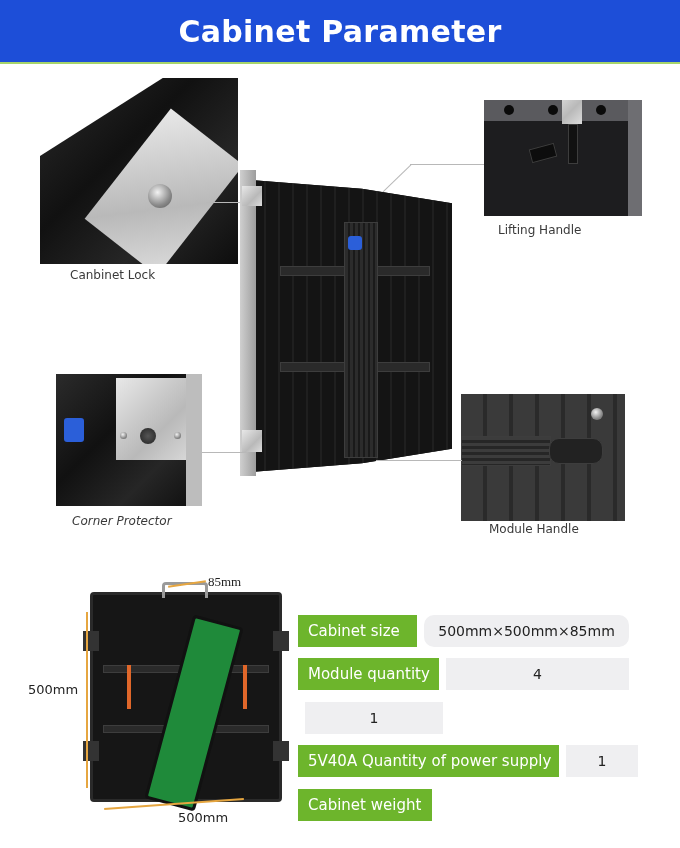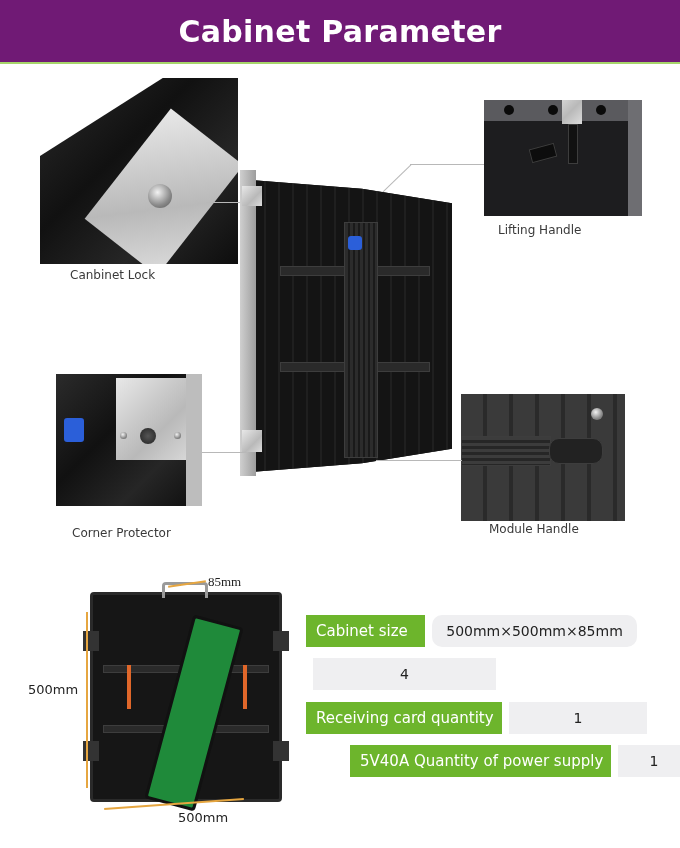--- a/index.html
+++ b/index.html
@@ -1,19 +1,19 @@
 <!DOCTYPE html>
 <html><head>
 <meta charset="utf-8">
 <style>
   * { box-sizing: border-box; margin: 0; padding: 0; }
   html, body { width: 680px; height: 848px; background: #ffffff; overflow: hidden; }
   body { position: relative; font-family: "DejaVu Sans", "Liberation Sans", sans-serif; color: #333; }
 
-  .header { position: absolute; left: 0; top: 0; width: 680px; height: 64px; background: #701a75;
+  .header { position: absolute; left: 0; top: 0; width: 680px; height: 64px; background: #1d4ed8;
             display: flex; align-items: center; justify-content: center; border-bottom: 2px solid #a6d46a; }
   .header-title { color: #ffffff; font-size: 30px; font-weight: bold; letter-spacing: 0.3px; }
 
   .photo { position: absolute; background: #1a1a1a; overflow: hidden; }
   .caption { position: absolute; font-size: 12px; color: #3a3a3a; white-space: nowrap; }
   .leader { position: absolute; height: 1px; background: #b8b8b8; transform-origin: 0 0; }
 
   
   .dark { background: linear-gradient(135deg, #2b2b2b 0%, #111 40%, #262626 70%, #0d0d0d 100%); }
   .plate { position: absolute; background: linear-gradient(135deg, #e8e8e8, #b9b9b9 60%, #dcdcdc); }
@@ -30,21 +30,21 @@
               clip-path: polygon(0 0, 55% 3%, 100% 8%, 100% 92%, 55% 97%, 0 100%); }
 
   
   .cab-front { position: absolute; left: 90px; top: 592px; width: 192px; height: 210px; background: #161616;
                border: 3px solid #2a2a2a; border-radius: 4px; }
   .pcb { position: absolute; left: 168px; top: 618px; width: 52px; height: 190px; background: #1f8a3a;
          border: 3px solid #111; border-radius: 4px; transform: rotate(15deg); transform-origin: 50% 50%; }
   .dim-line { position: absolute; background: #e6a640; }
   .dim-label { position: absolute; font-size: 13px; color: #222; white-space: nowrap; }
 
-  .spec-row { position: absolute; left: 306px; height: 32px; display: flex; justify-content: space-between; }
+  .spec-row { position: absolute; left: 298px; height: 32px; display: flex; justify-content: space-between; }
   .spec-label { height: 32px; background: #6db52c; color: #fff; font-size: 15px; padding: 0 10px;
                 display: flex; align-items: center; white-space: nowrap; }
   .spec-value { height: 32px; background: #efeff1; color: #222; font-size: 14px; margin-left: 7px;
                 display: flex; align-items: center; justify-content: center; }
 </style>
 </head>
 <body>
 
 <div class="header">
   <span class="header-title">Cabinet Parameter</span>
@@ -82,21 +82,21 @@
 </div>
 
 <div class="photo dark" style="left:56px; top:374px; width:146px; height:132px;">
   <div class="plate" style="left:60px; top:4px; width:80px; height:82px;"></div>
   <div style="position:absolute; right:0; top:0; width:16px; height:132px; background:#bdbdbd;"></div>
   <div class="blue" style="left:8px; top:44px; width:20px; height:24px;"></div>
   <div class="bolt" style="left:84px; top:54px; width:16px; height:16px; background: radial-gradient(circle,#555,#222);"></div>
   <div class="bolt" style="left:64px; top:58px; width:7px; height:7px;"></div>
   <div class="bolt" style="left:118px; top:58px; width:7px; height:7px;"></div>
 </div>
-<span class="caption" style="left:72px; top:526px;">Corner Protector</span>
+<span class="caption" style="left:72px; top:514px;font-style:italic;">Corner Protector</span>
 <div class="leader" style="left:202px; top:452px; width:46px;"></div>
 
 <div class="photo" style="left:461px; top:394px; width:164px; height:127px; background: repeating-linear-gradient(90deg,#3a3a3a 0 22px,#2a2a2a 22px 26px);">
   <div class="bar" style="left:0; top:42px; width:90px; height:30px; background: repeating-linear-gradient(180deg,#3c3c3c 0 3px,#262626 3px 6px);"></div>
   <div class="bar" style="left:88px; top:44px; width:54px; height:26px; border-radius:10px; background:#222;"></div>
   <div class="bolt" style="left:130px; top:14px; width:12px; height:12px;"></div>
 </div>
 <span class="caption" style="left:465px; top:522px;margin-left:24px;">Module Handle</span>
 <div class="leader" style="left:376px; top:460px; width:86px;"></div>
 
@@ -120,24 +120,25 @@
 <span class="dim-label" style="left:28px; top:682px;">500mm</span>
 
 <div class="dim-line" style="left:104px; top:803px; width:140px; height:2px; transform:rotate(-4deg);"></div>
 <span class="dim-label" style="left:178px; top:810px;">500mm</span>
 
 <div class="spec-row" style="top:615px;">
   <div class="spec-label" style="width:119px;">Cabinet size</div>
   <div class="spec-value" style="width:205px;border-radius:10px;">500mm×500mm×85mm</div>
 </div>
 <div class="spec-row" style="top:658px;">
+  <div class="spec-label" style="width:141px;">Module quantity</div>
   <div class="spec-value" style="width:183px;">4</div>
 </div>
 <div class="spec-row" style="top:702px;">
-  <div class="spec-label" style="width:196px;">Receiving card quantity</div>
   <div class="spec-value" style="width:138px;">1</div>
 </div>
 <div class="spec-row" style="top:745px;">
-  <div class="spec-label" style="width:261px;margin-left:44px;">5V40A Quantity of power supply</div>
+  <div class="spec-label" style="width:261px;">5V40A Quantity of power supply</div>
   <div class="spec-value" style="width:72px;">1</div>
 </div>
 <div class="spec-row" style="top:789px;">
+  <div class="spec-label" style="width:134px;">Cabinet weight</div>
 </div>
 
 </body></html>

